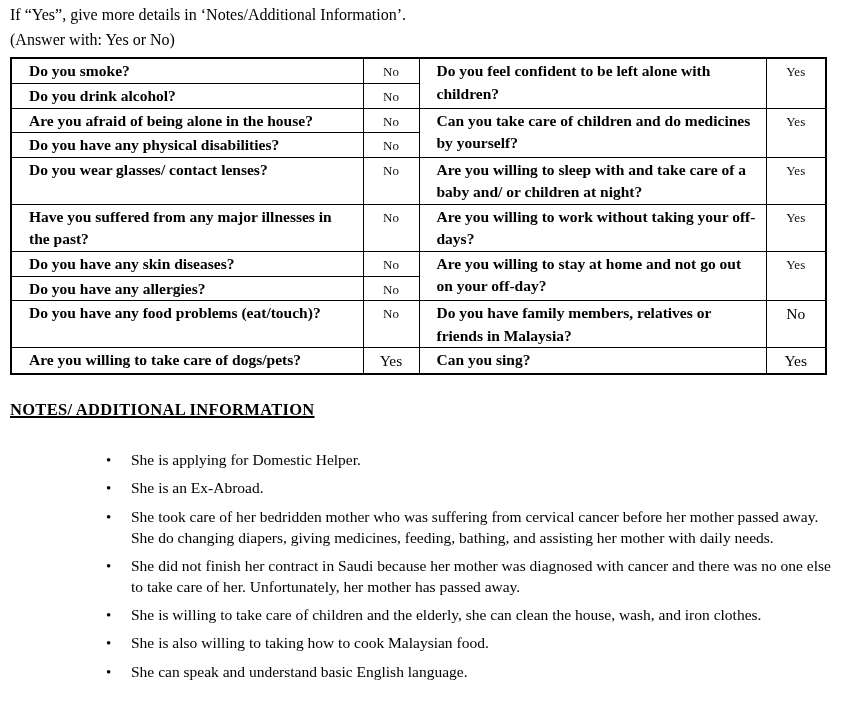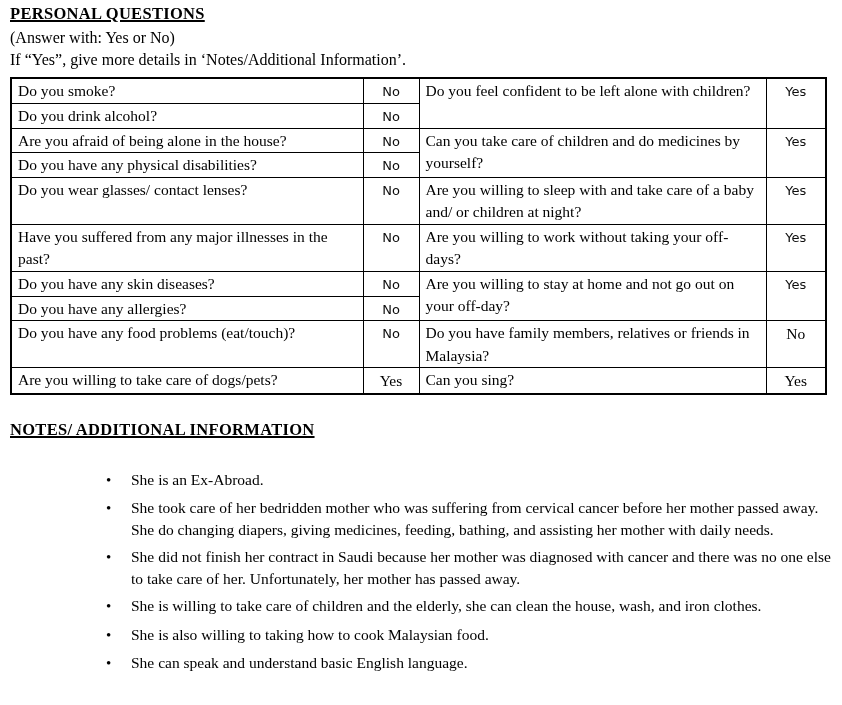--- a/index.html
+++ b/index.html
@@ -30,28 +30,29 @@
     width: 815px;
     margin-top: 6px;
     border: 2px solid #000;
   }
   table.pq td {
     border: 1px solid #000;
     vertical-align: top;
     overflow: hidden;
   }
   td.q {
-    font-weight: normal;
+    font-weight: bold;
     font-size: 15.5px;
     line-height: 22.5px;
-    padding: 1px 9px 0 6px;
+    padding: 1px 9px 0 17px;
   }
   td.a {
     text-align: center;
     padding: 3px 1px 0 1px;
+    font-family: Liberation Serif, serif;
   }
   .ans-sans {
     font-family: "DejaVu Sans", sans-serif;
     font-size: 13px;
     line-height: 19px;
     color: #0d0d0d;
   }
   .ans-serif { font-size: 15.5px; line-height: 20px; }
 
   tr.h25 { height: 25px; }
@@ -74,23 +75,22 @@
   }
   li.note .bullet { flex: 0 0 25px; width: 25px; }
   li.note .bullet::before { content: "\2022"; font-size: 15px; }
   .note-text { width: 712px; }
 </style>
 </head>
 <body>
 
 <div class="page">
 
-  <div class="doc-heading">PERSONAL QUESTIONS</div>
+  <div class="sub-line">If “Yes”, give more details in ‘Notes/Additional Information’.</div>
   <div class="sub-line first">(Answer with: Yes or No)</div>
-  <div class="sub-line">If “Yes”, give more details in ‘Notes/Additional Information’.</div>
 
   <table class="pq">
     <colgroup>
       <col style="width:352px">
         <col style="width:56px">
         <col style="width:347px">
         <col style="width:60px">
     </colgroup>
     <tbody>
       <tr class="h25">
@@ -148,20 +148,24 @@
         <td class="a ans-serif">Yes</td>
       </tr>
     </tbody>
   </table>
 
   <div class="doc-heading notes-heading">NOTES/ ADDITIONAL INFORMATION</div>
 
   <ul class="notes">
     <li class="note">
         <span class="bullet"></span>
+        <span class="note-text">She is applying for Domestic Helper.</span>
+      </li>
+    <li class="note">
+        <span class="bullet"></span>
         <span class="note-text">She is an Ex-Abroad.</span>
       </li>
     <li class="note">
         <span class="bullet"></span>
         <span class="note-text">She took care of her bedridden mother who was suffering from cervical cancer before her mother passed away. She do changing diapers, giving medicines, feeding, bathing, and assisting her mother with daily needs.</span>
       </li>
     <li class="note">
         <span class="bullet"></span>
         <span class="note-text">She did not finish her contract in Saudi because her mother was diagnosed with cancer and there was no one else to take care of her. Unfortunately, her mother has passed away.</span>
       </li>

